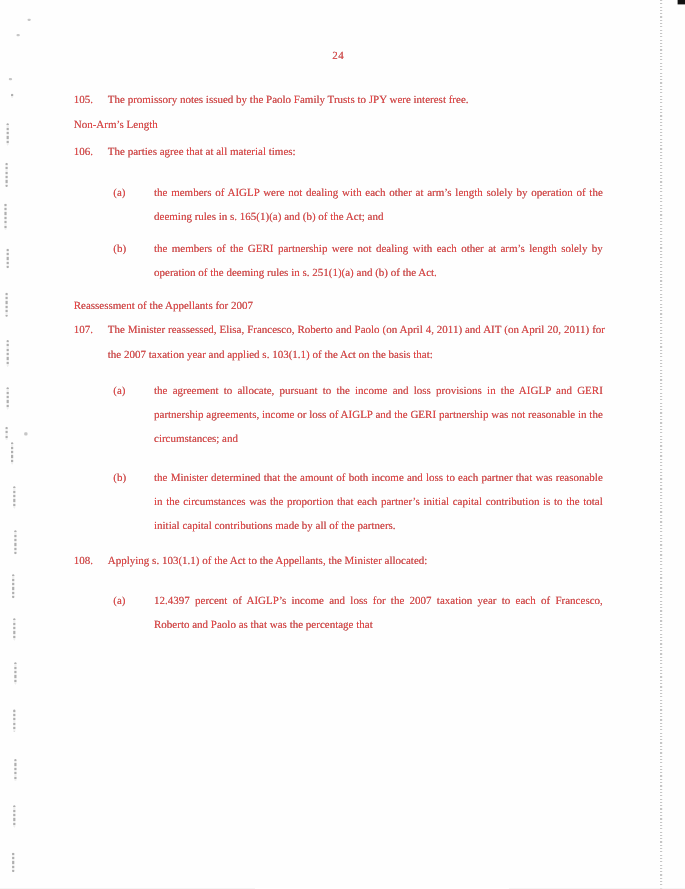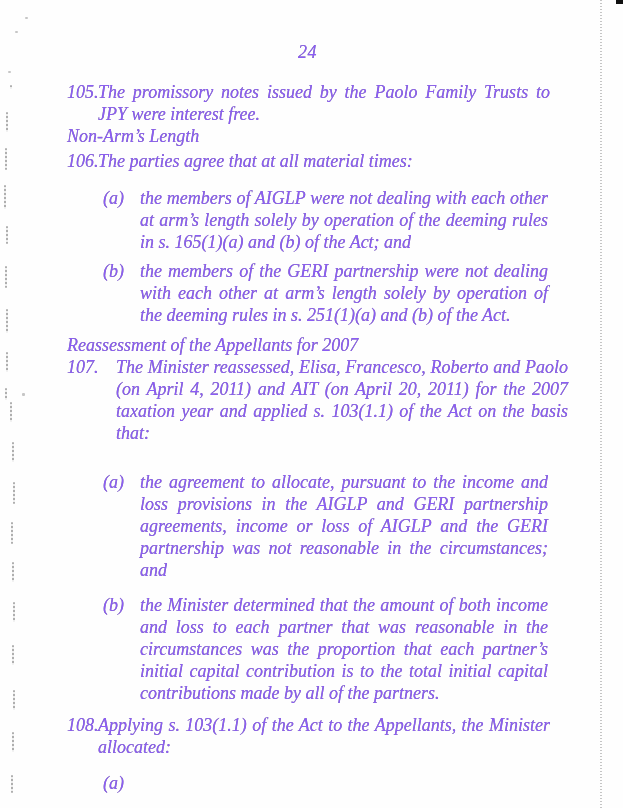--- a/index.html
+++ b/index.html
@@ -4,46 +4,45 @@
 <style>
   html, body { margin: 0; padding: 0; background: #e8e8e8; }
   .page {
     position: relative;
     width: 623px;
     height: 808px;
     margin: 0 auto;
     background: #fefefe;
     overflow: hidden;
     font-family: "Liberation Serif", "DejaVu Serif", serif;
-    font-size: 18px;
+    font-size: 10px;
     line-height: 22px;
-    color: #8b5cf6;
+    color: #ef4444;
     text-shadow: 0 0 0.5px rgba(20,20,20,0.55);
-    font-style: italic;
   }
   .content { padding-top: 41px; }
   .pagenum { text-align: center; width: 615px; margin-bottom: 18px; letter-spacing: 0.5px; }
 
   .para { display: flex; margin-left: 67px; }
   .para .num { width: 31px; flex: 0 0 31px; }
   .para .ptext { width: 452px; flex: 0 0 452px; text-align: justify; }
 
   .heading { margin-left: 67px; }
 
   .sub { display: flex; margin-left: 103px; }
   .sub .letter { width: 37px; flex: 0 0 37px; }
   .sub .stext { width: 408px; flex: 0 0 408px; text-align: justify; }
 
   .mb-p105 { }
   .mb-h1   { margin-bottom: 3px; }
   .mb-p106 { margin-bottom: 15px; align-items: center; }
   .mb-p106a{ margin-bottom: 7px; }
   .mb-p106b{ margin-bottom: 8px; }
   .mb-h2   { margin-bottom: 0; }
-  .mb-p107 { margin-bottom: 27px; gap: 18px; }
+  .mb-p107 { margin-bottom: 11px; }
   .mb-p107a{ margin-bottom: 13px; }
   .mb-p107b{ margin-bottom: 10px; }
   .mb-p108 { margin-bottom: 14px; }
 
   
   .edge-dots {
     position: absolute; top: 0; bottom: 0; right: 21px; width: 2px;
     background-image: repeating-linear-gradient(to bottom,
       #bfbfbf 0 1px, transparent 1px 3px);
     opacity: 0.9;
@@ -136,16 +135,17 @@
       <span class="stext">the Minister determined that the amount of both income and loss to each partner that was reasonable in the circumstances was the proportion that each partner’s initial capital contribution is to the total initial capital contributions made by all of the partners.</span>
     </div>
 
     <div class="para mb-p108">
       <span class="num">108.</span>
       <span class="ptext">Applying s. 103(1.1) of the Act to the Appellants, the Minister allocated:</span>
     </div>
 
     <div class="sub">
       <span class="letter">(a)</span>
+      <span class="stext">12.4397 percent of AIGLP’s income and loss for the 2007 taxation year to each of Francesco, Roberto and Paolo as that was the percentage that</span>
     </div>
 
   </div>
 </div>
 
 </body></html>

